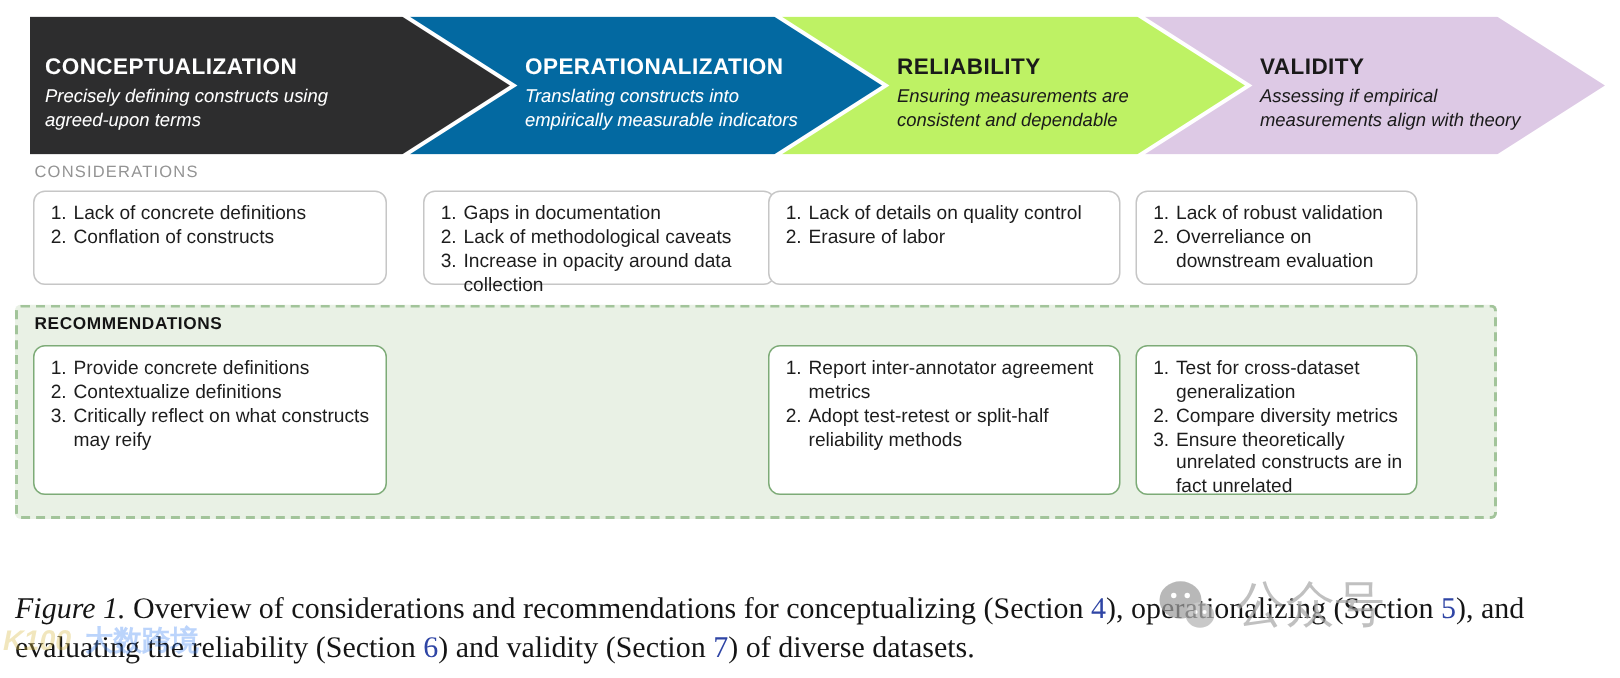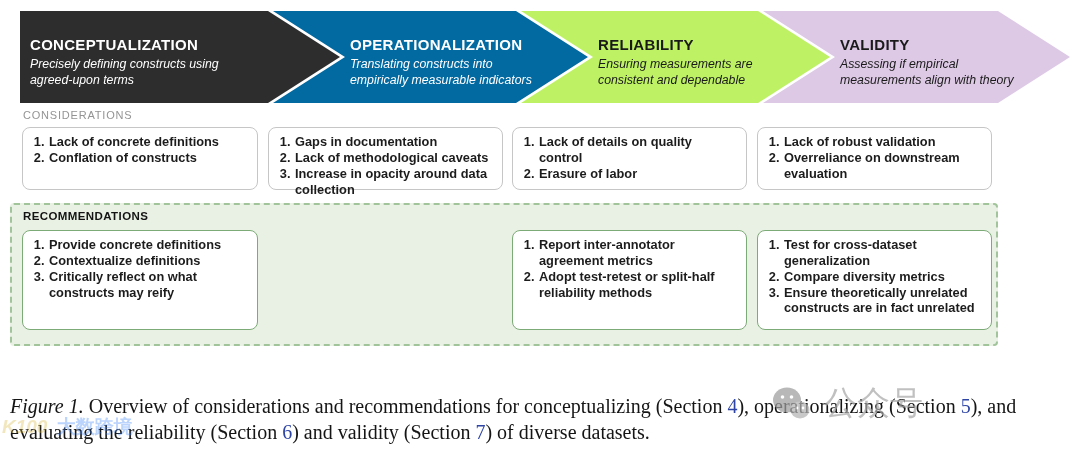--- a/index.html
+++ b/index.html
@@ -17,27 +17,27 @@
   .chev-sub{font-size:12.3px;font-style:italic;line-height:1.32;margin-top:3px;max-width:200px;}
   .chev1{left:20px;width:320px;}
   .chev2{left:273px;width:315px;}
   .chev3{left:521px;width:309px;}
   .chev4{left:763px;width:307px;}
 
   
   .cons-label{position:absolute;left:23px;top:109px;font-size:11px;letter-spacing:.8px;color:#949494;}
   .box{position:absolute;background:#ffffff;border-radius:8px;box-sizing:border-box;
        padding:6px 8px 6px 6px;font-size:12.8px;line-height:1.24;}
-  .box ol{margin:0;padding-left:19px;font-weight:bold;}
+  .box ol{margin:0;padding-left:19px;}
   .box li{margin:0;padding-left:1px;}
   .cons-box{top:127px;height:63px;border:1px solid #c6c6c6;}
   .col1{left:22px;width:236px;}
-  .col2{left:268px;width:235px;}
+  .col2{left:282px;width:235px;}
   .col3{left:512px;width:235px;}
-  .col4{left:757px;width:235px;}
+  .col4{left:757px;width:188px;}
 
   
   .rec-wrap{position:absolute;left:10px;top:203px;width:988px;height:143px;box-sizing:border-box;
             background:#e9f1e5;border:2px dashed #a2c49a;border-radius:4px;}
   .rec-label{position:absolute;left:23px;top:210px;font-size:11.5px;font-weight:700;letter-spacing:.4px;color:#141414;}
   .rec-box{top:230px;height:100px;border:1.5px solid #7dab77;}
 
   
   .caption{position:absolute;left:10px;top:394px;width:1064px;margin:0;
            font-family:"Liberation Serif",serif;font-size:20px;line-height:1.28;color:#151515;}

